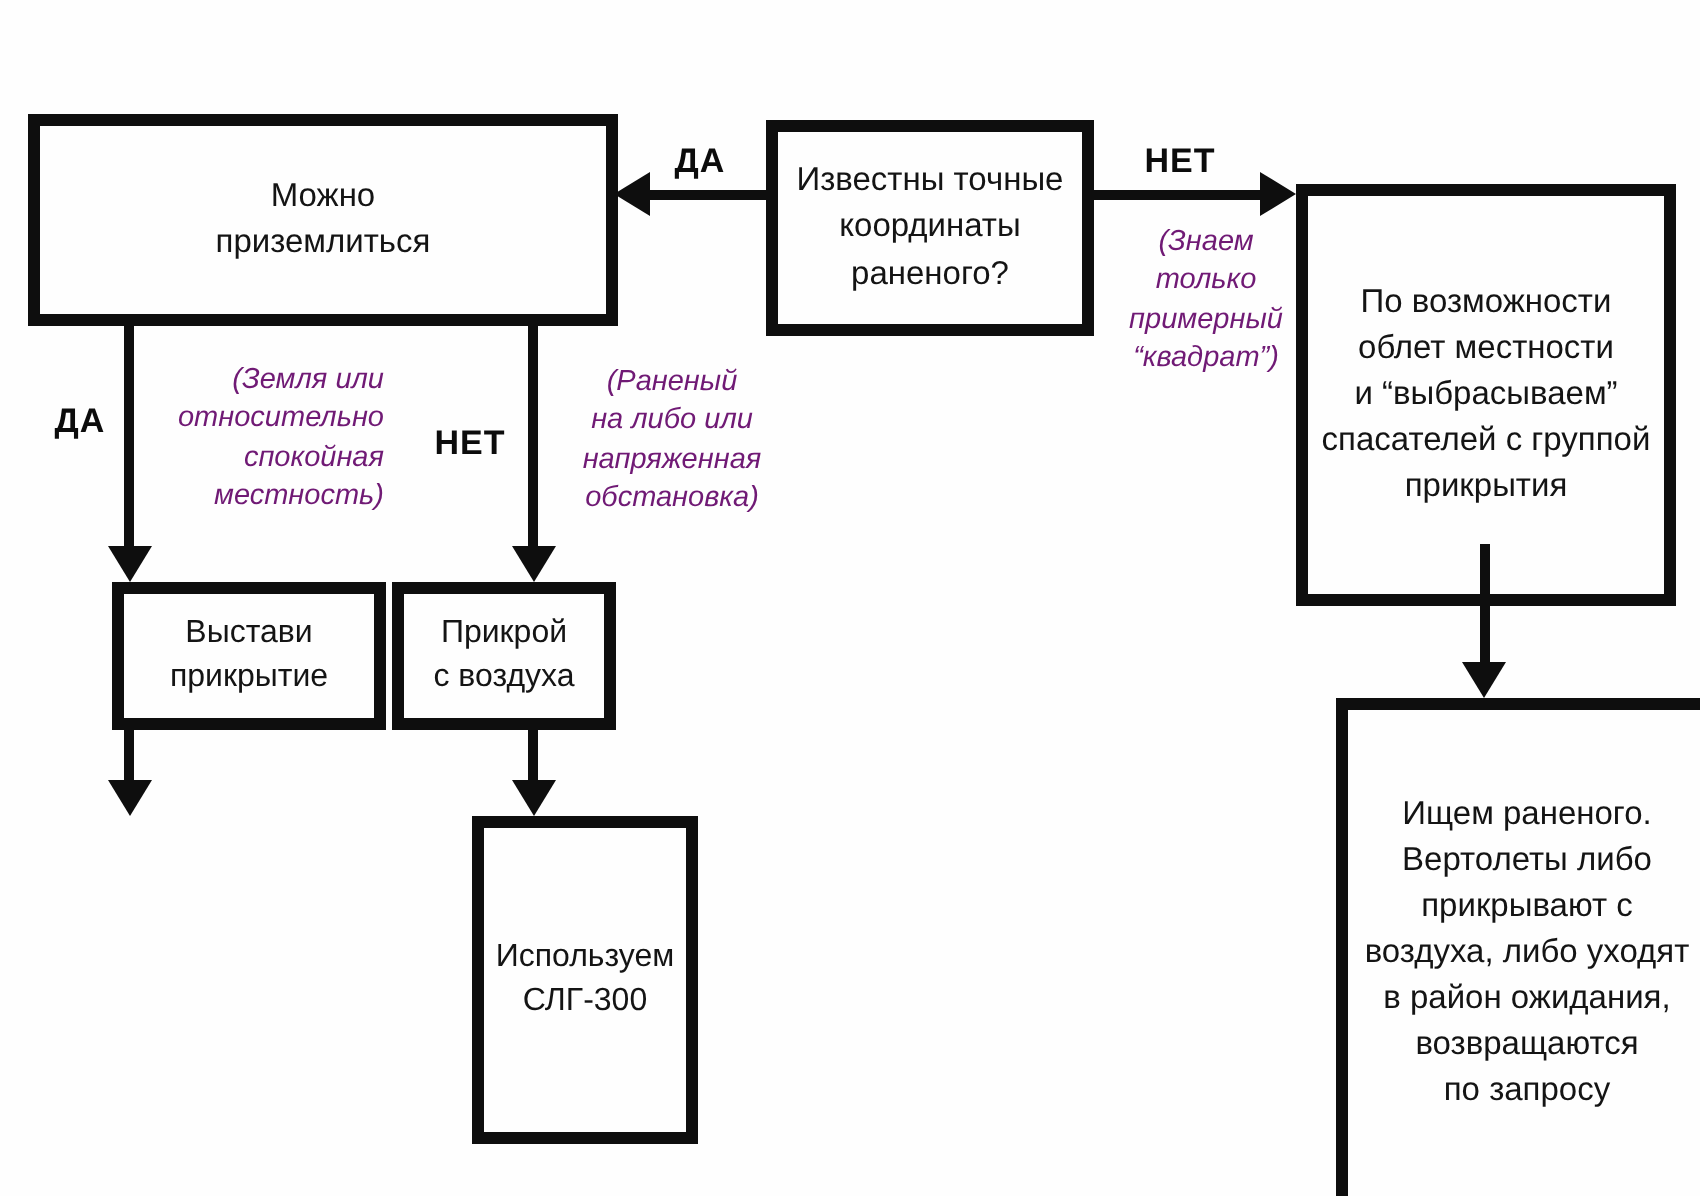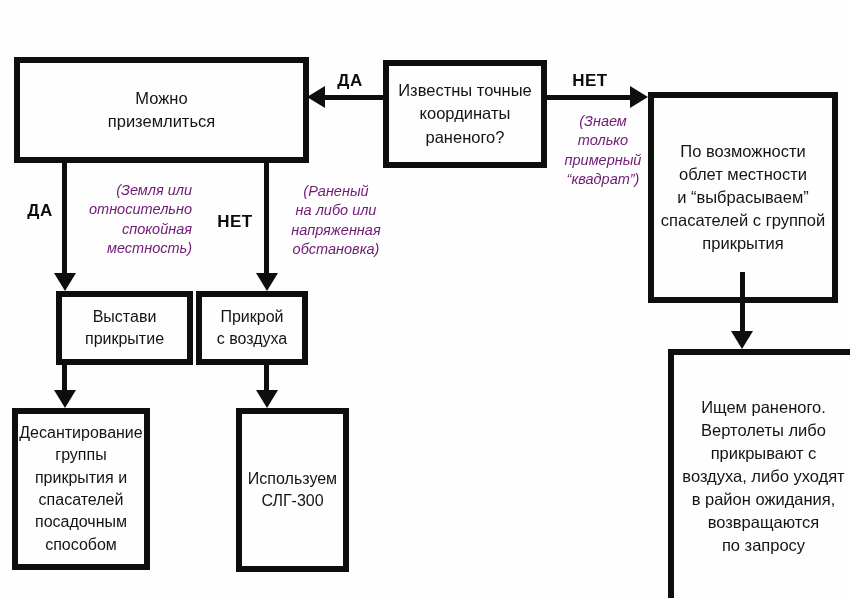--- a/index.html
+++ b/index.html
@@ -50,26 +50,20 @@
 и “выбрасываем”
 спасателей с группой
 прикрытия</div>
 
   <div class="box small" style="left:12px; top:291px; width:137px; height:74px;margin-left:44px;">Выстави
 прикрытие</div>
 
   <div class="box small" style="left:196px; top:291px; width:112px; height:74px;">Прикрой
 с воздуха</div>
 
-  <div class="box small" style="left:12px; top:408px; width:138px; height:162px;">Десантирование
-группы
-прикрытия и
-спасателей
-посадочным
-способом</div>
 
   <div class="box small" style="left:196px; top:408px; width:113px; height:164px;margin-left:40px;">Используем
 СЛГ-300</div>
 
   <div class="box" style="left:668px; top:349px; width:191px; height:255px;">Ищем раненого.
 Вертолеты либо
 прикрывают с
 воздуха, либо уходят
 в район ожидания,
 возвращаются

